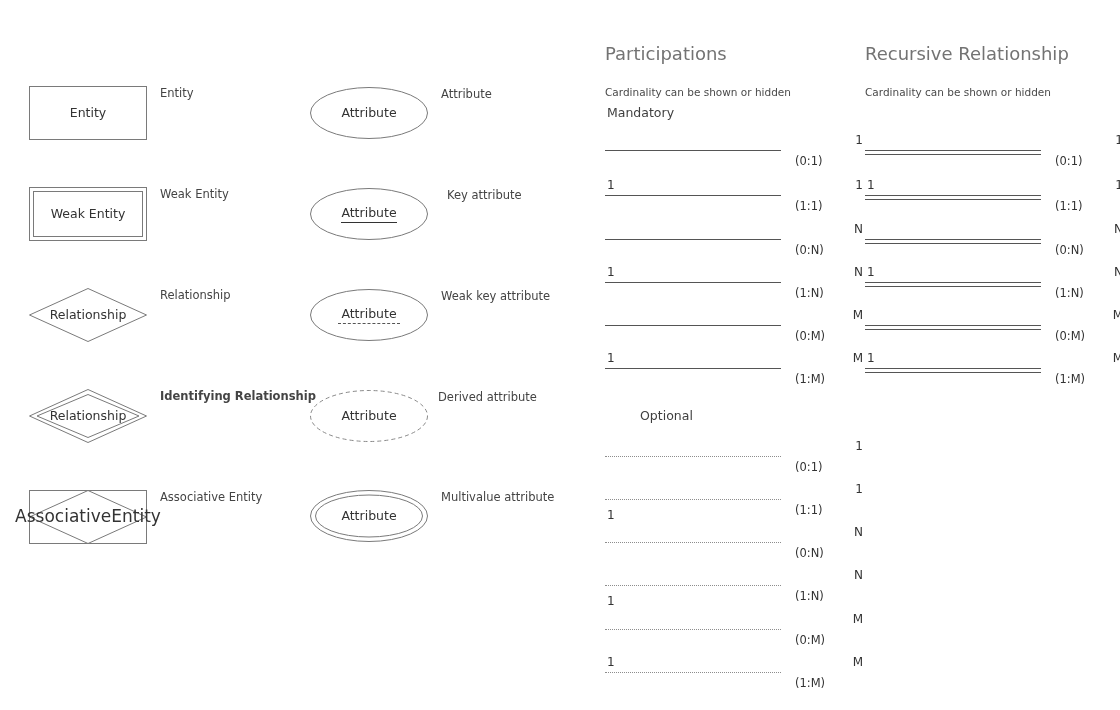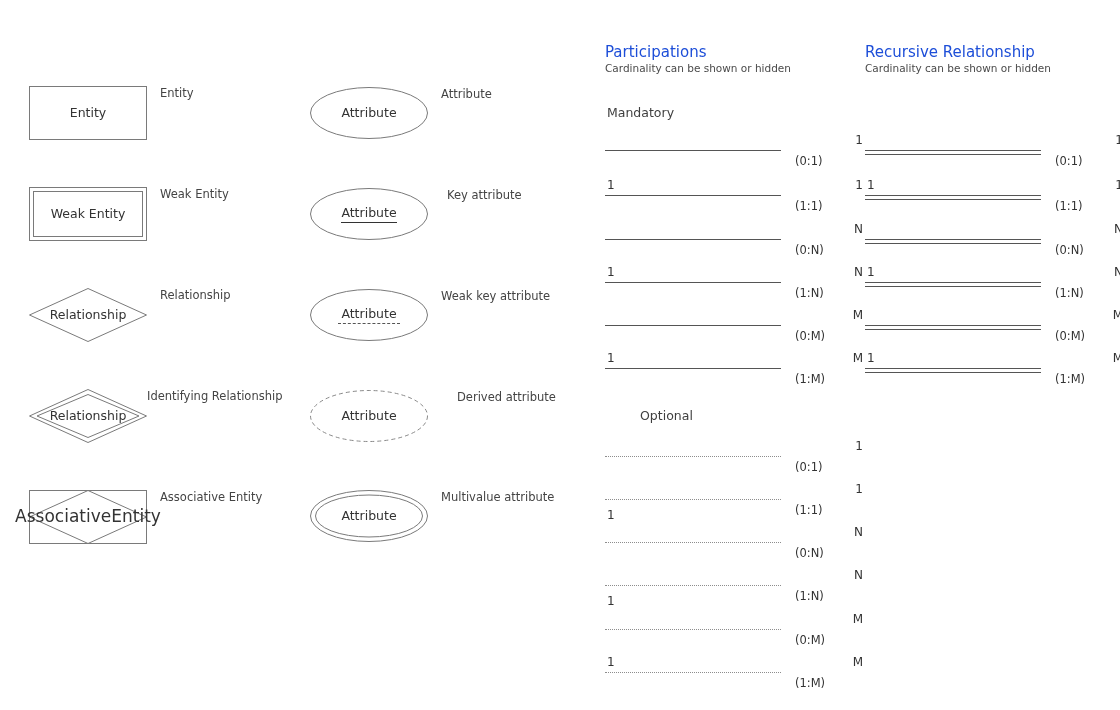--- a/index.html
+++ b/index.html
@@ -106,24 +106,24 @@
   .u-dashed {
     border-bottom: 1px dashed #555;
     padding: 0 3px 1px 3px;
   }
 
   
   .col-head {
     position: absolute;
   }
   .col-head .ch-title {
-    font-size: 15px;
-    color: #1d4ed8;
-    white-space: nowrap;
-    margin-bottom: 1px;
+    font-size: 18px;
+    color: #737373;
+    white-space: nowrap;
+    margin-bottom: 22px;
   }
   .col-head .ch-sub {
     font-size: 10.5px;
     color: #4a4a4a;
     white-space: nowrap;
   }
   .section-head {
     position: absolute;
     font-size: 12.5px;
     color: #3f3f3f;
@@ -218,21 +218,21 @@
   </div>
 
   <div class="legend-row" style="left:29px; top:389px;">
     <div class="shape-cell">
       <svg class="sh-svg" viewBox="0 0 118 54" preserveAspectRatio="none">
         <polygon points="59,0.5 117.5,27 59,53.5 0.5,27" fill="#ffffff" stroke="#7a7a7a" stroke-width="1"></polygon>
         <polygon points="59,5.5 110,27 59,48.5 8,27" fill="none" stroke="#7a7a7a" stroke-width="1"></polygon>
       </svg>
       <div class="shape-label">Relationship</div>
     </div>
-    <div class="legend-desc" style="">Identifying Relationship</div>
+    <div class="legend-desc" style="margin-left:13px;font-weight:bold;">Identifying Relationship</div>
   </div>
 
   <div class="legend-row" style="left:29px; top:490px;">
     <div class="shape-cell">
       <div class="sh-rect"></div>
       <svg class="sh-svg" viewBox="0 0 118 54" preserveAspectRatio="none">
         <polygon points="59,0.5 117.5,27 59,53.5 0.5,27" fill="none" stroke="#7a7a7a" stroke-width="1"></polygon>
       </svg>
       <div class="shape-label two-line">
           <span>Associative</span>
@@ -281,21 +281,21 @@
 
   <div class="legend-row" style="left:310px; top:390px;">
     <div class="shape-cell ellipse-cell">
       <svg class="sh-svg" viewBox="0 0 118 52" preserveAspectRatio="none">
         <ellipse cx="59" cy="26" rx="58.5" ry="25.5" fill="#ffffff" stroke="#8a8a8a" stroke-width="1" stroke-dasharray="4 3"></ellipse>
       </svg>
       <div class="shape-label">
           <span>Attribute</span>
         </div>
     </div>
-    <div class="legend-desc" style="margin-left:29px;">Derived attribute</div>
+    <div class="legend-desc" style="margin-left:10px;">Derived attribute</div>
   </div>
 
   <div class="legend-row" style="left:310px; top:490px;">
     <div class="shape-cell ellipse-cell">
       <svg class="sh-svg" viewBox="0 0 118 52" preserveAspectRatio="none">
         <ellipse cx="59" cy="26" rx="58.5" ry="25.5" fill="#ffffff" stroke="#7a7a7a" stroke-width="1"></ellipse>
         <ellipse cx="59" cy="26" rx="53.5" ry="21" fill="none" stroke="#7a7a7a" stroke-width="1"></ellipse>
       </svg>
       <div class="shape-label">
           <span>Attribute</span>

